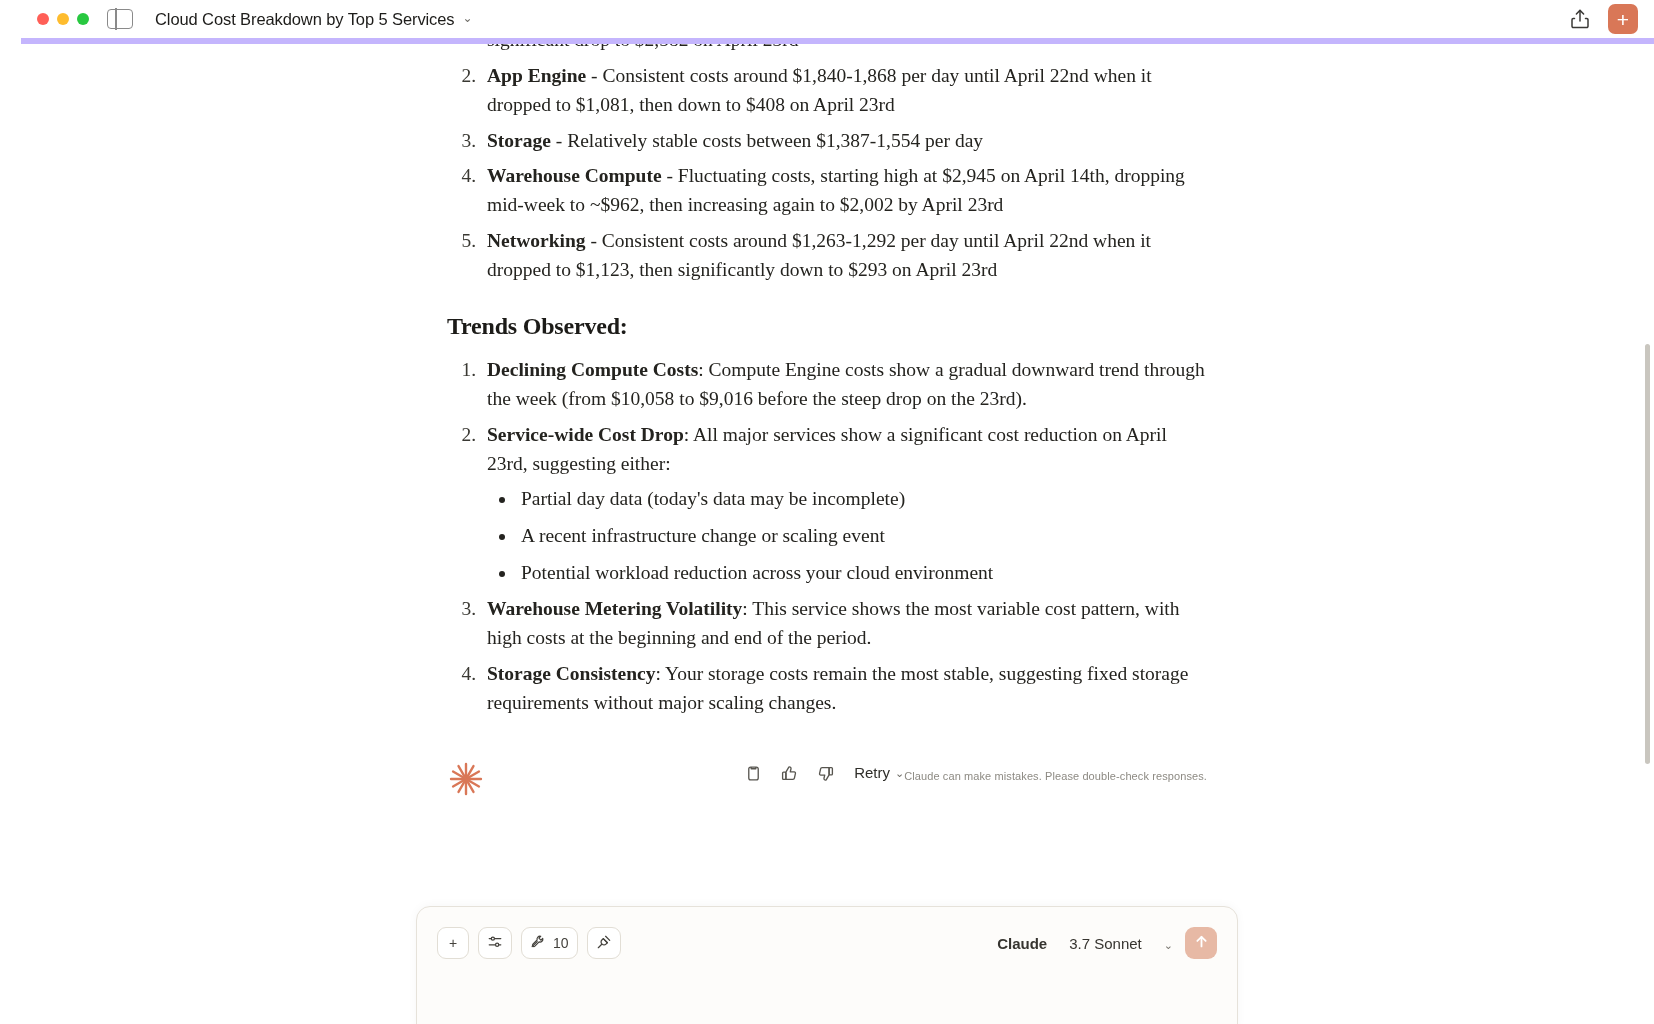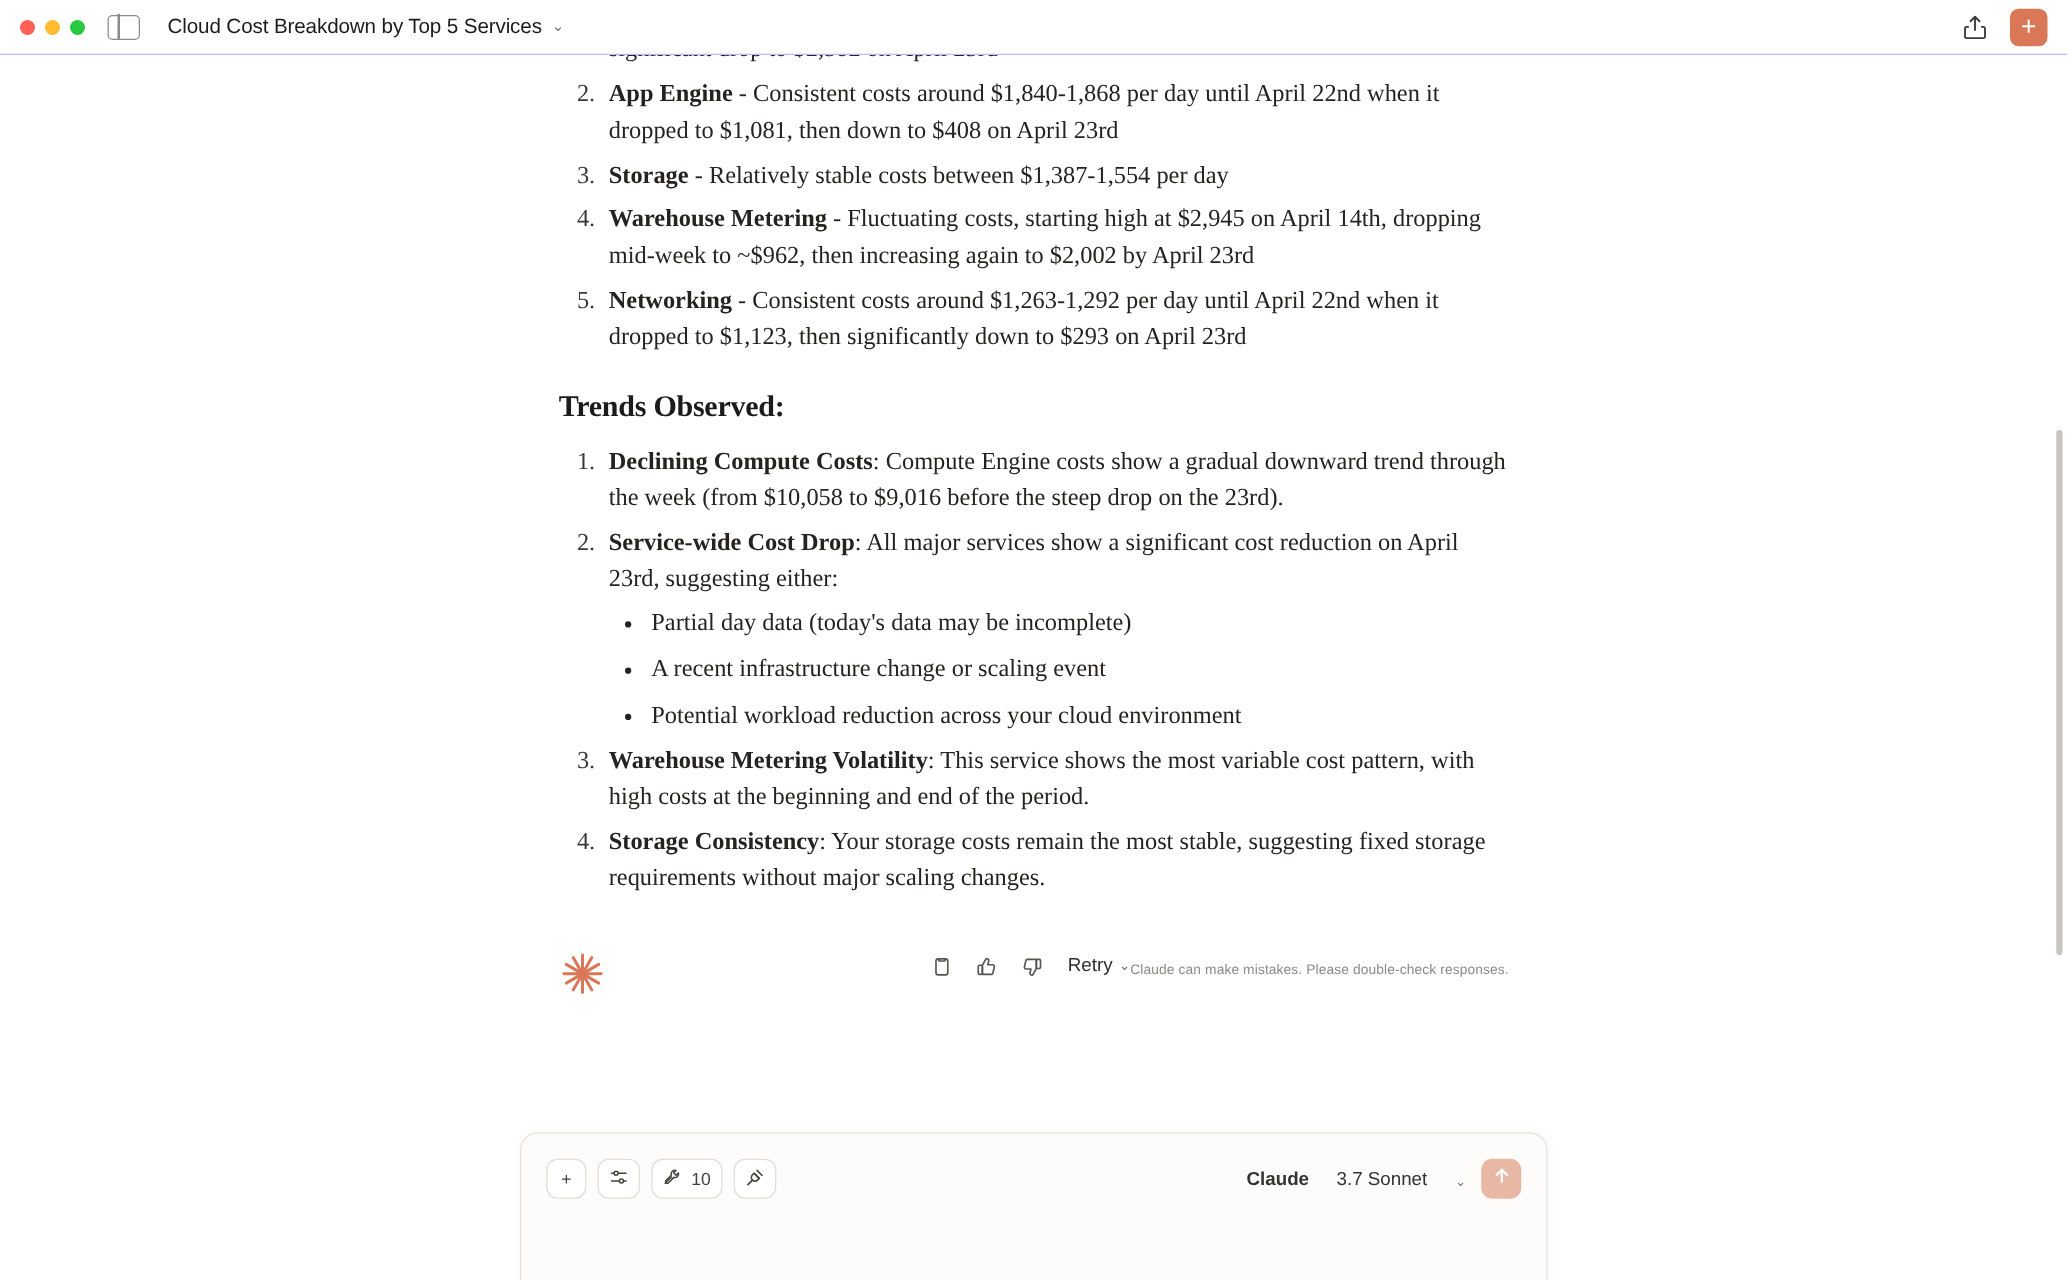--- a/index.html
+++ b/index.html
@@ -10,25 +10,26 @@
     height: 1024px;
     overflow: hidden;
     font-family: "Liberation Sans", sans-serif;
   }
 
   
   .titlebar {
     position: relative;
     height: 44px;
     background: #ffffff;
-    border-bottom: 1px solid #c4b5fd;
+    border-bottom: 6px solid #c4b5fd;
     display: flex;
     align-items: center;
     padding: 0 16px;
     box-sizing: border-box;
+    margin-left: 21px;
   }
   .traffic {
     display: flex;
     align-items: center;
     gap: 8px;
     margin-right: 18px;
   }
   .dot {
     width: 12px; height: 12px; border-radius: 50%;
     display: inline-block;
@@ -319,21 +320,21 @@
     </div>
 
     <ol class="numlist" start="2">
       <li>
         <strong>App Engine</strong><span> - Consistent costs around $1,840-1,868 per day until April 22nd when it dropped to $1,081, then down to $408 on April 23rd</span>
       </li>
       <li>
         <strong>Storage</strong><span> - Relatively stable costs between $1,387-1,554 per day</span>
       </li>
       <li>
-        <strong>Warehouse Metering</strong><span> - Fluctuating costs, starting high at $2,945 on April 14th, dropping mid-week to ~$962, then increasing again to $2,002 by April 23rd</span>
+        <strong>Warehouse Compute</strong><span> - Fluctuating costs, starting high at $2,945 on April 14th, dropping mid-week to ~$962, then increasing again to $2,002 by April 23rd</span>
       </li>
       <li>
         <strong>Networking</strong><span> - Consistent costs around $1,263-1,292 per day until April 22nd when it dropped to $1,123, then significantly down to $293 on April 23rd</span>
       </li>
     </ol>
 
     <h2 class="section">Trends Observed:</h2>
 
     <ol class="numlist">
       <li>

